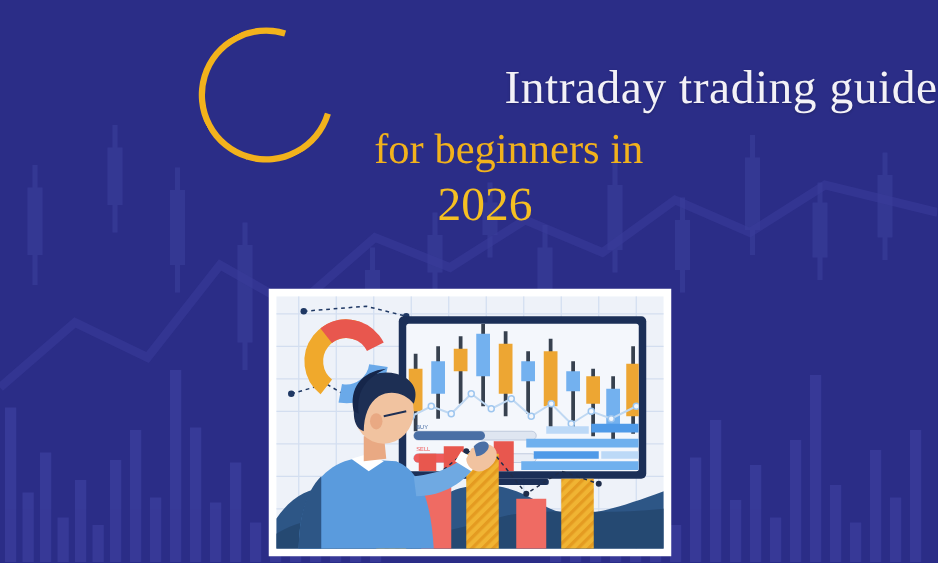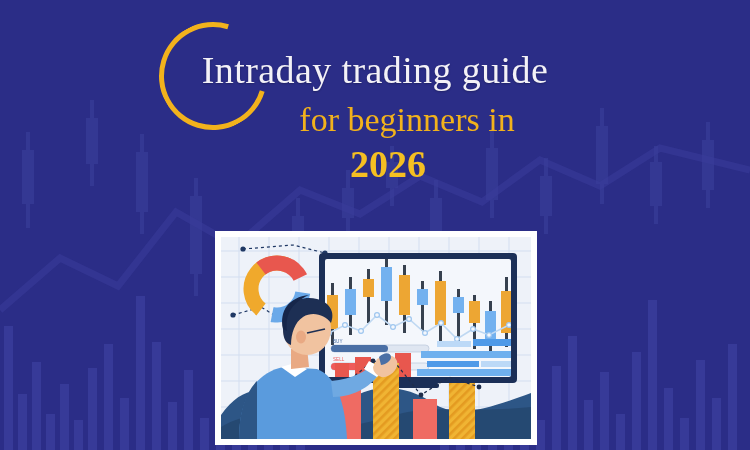--- a/index.html
+++ b/index.html
@@ -19,21 +19,21 @@
   .arc{
     position:absolute;left:159px;top:22px;width:108px;height:108px;
     border-radius:50%;
     border:5px solid #f2b21c;
     border-right-color:transparent;
     transform:rotate(-28deg);
     box-sizing:border-box;
   }
   .t-line1{
     position:absolute;left:0;top:48px;width:750px;
-    text-align:center;
+    text-align:right;
     color:#f3f1f7;
     font-size:38px;
     letter-spacing:.4px;
     line-height:44px;
     text-shadow:0 1px 2px rgba(0,0,0,.25);
     white-space:nowrap;
   }
   .t-line2{
     position:absolute;left:0;top:100px;width:750px;
     text-align:center;
@@ -42,21 +42,21 @@
     line-height:40px;
     padding-left:64px;
     box-sizing:border-box;
     white-space:nowrap;
   }
   .t-line3{
     position:absolute;left:0;top:142px;width:750px;
     text-align:center;
     color:#f5bf22;
     font-size:38px;
-    font-weight:bold;
+    font-weight:normal;
     line-height:44px;
     padding-left:26px;
     box-sizing:border-box;
     white-space:nowrap;
   }
 
   
   .illus{
     position:absolute;left:215px;top:231px;width:322px;height:214px;
     background:#ffffff;

